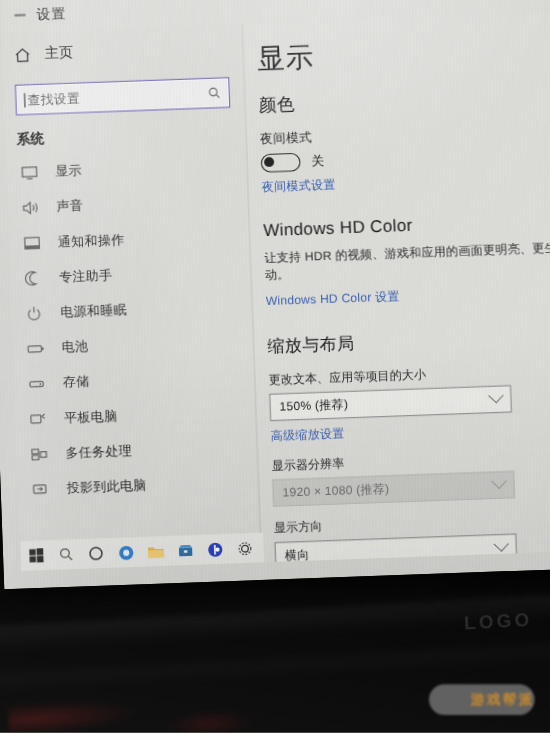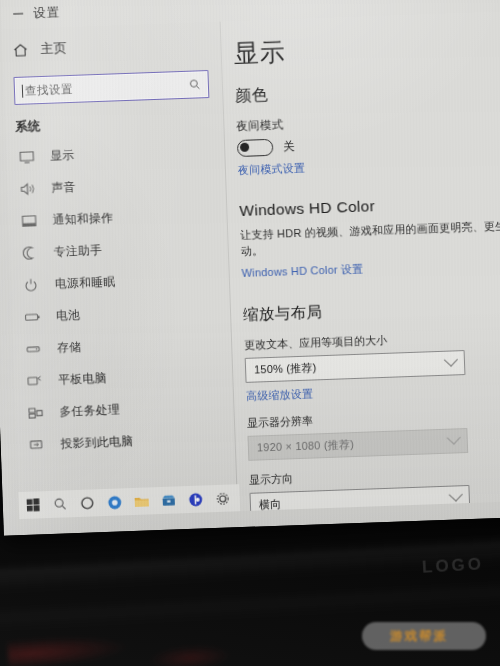--- a/index.html
+++ b/index.html
@@ -189,23 +189,22 @@
     background:#e7e7e4;display:flex;align-items:center;gap:2px;padding-left:2px;
     z-index:20;
   }
   .tb-ico{width:25px;height:25px;display:flex;align-items:center;justify-content:center;position:relative;}
 
   
   .badge{
     position:absolute;right:14px;bottom:16px;z-index:80;
     width:96px;height:28px;border-radius:14px;
     background:rgba(225,225,225,0.40);
-    display:flex;align-items:center;justify-content:flex-start;
+    display:flex;align-items:center;justify-content:flex-end;
     filter:blur(0.9px);
-    padding-left:28px;
   }
   .badge span{
     font-size:12.5px;font-weight:700;color:#c88a2e;letter-spacing:2px;
     filter:blur(0.5px);
   }
 </style>
 </head>
 <body>
 
 <div id="photo">

